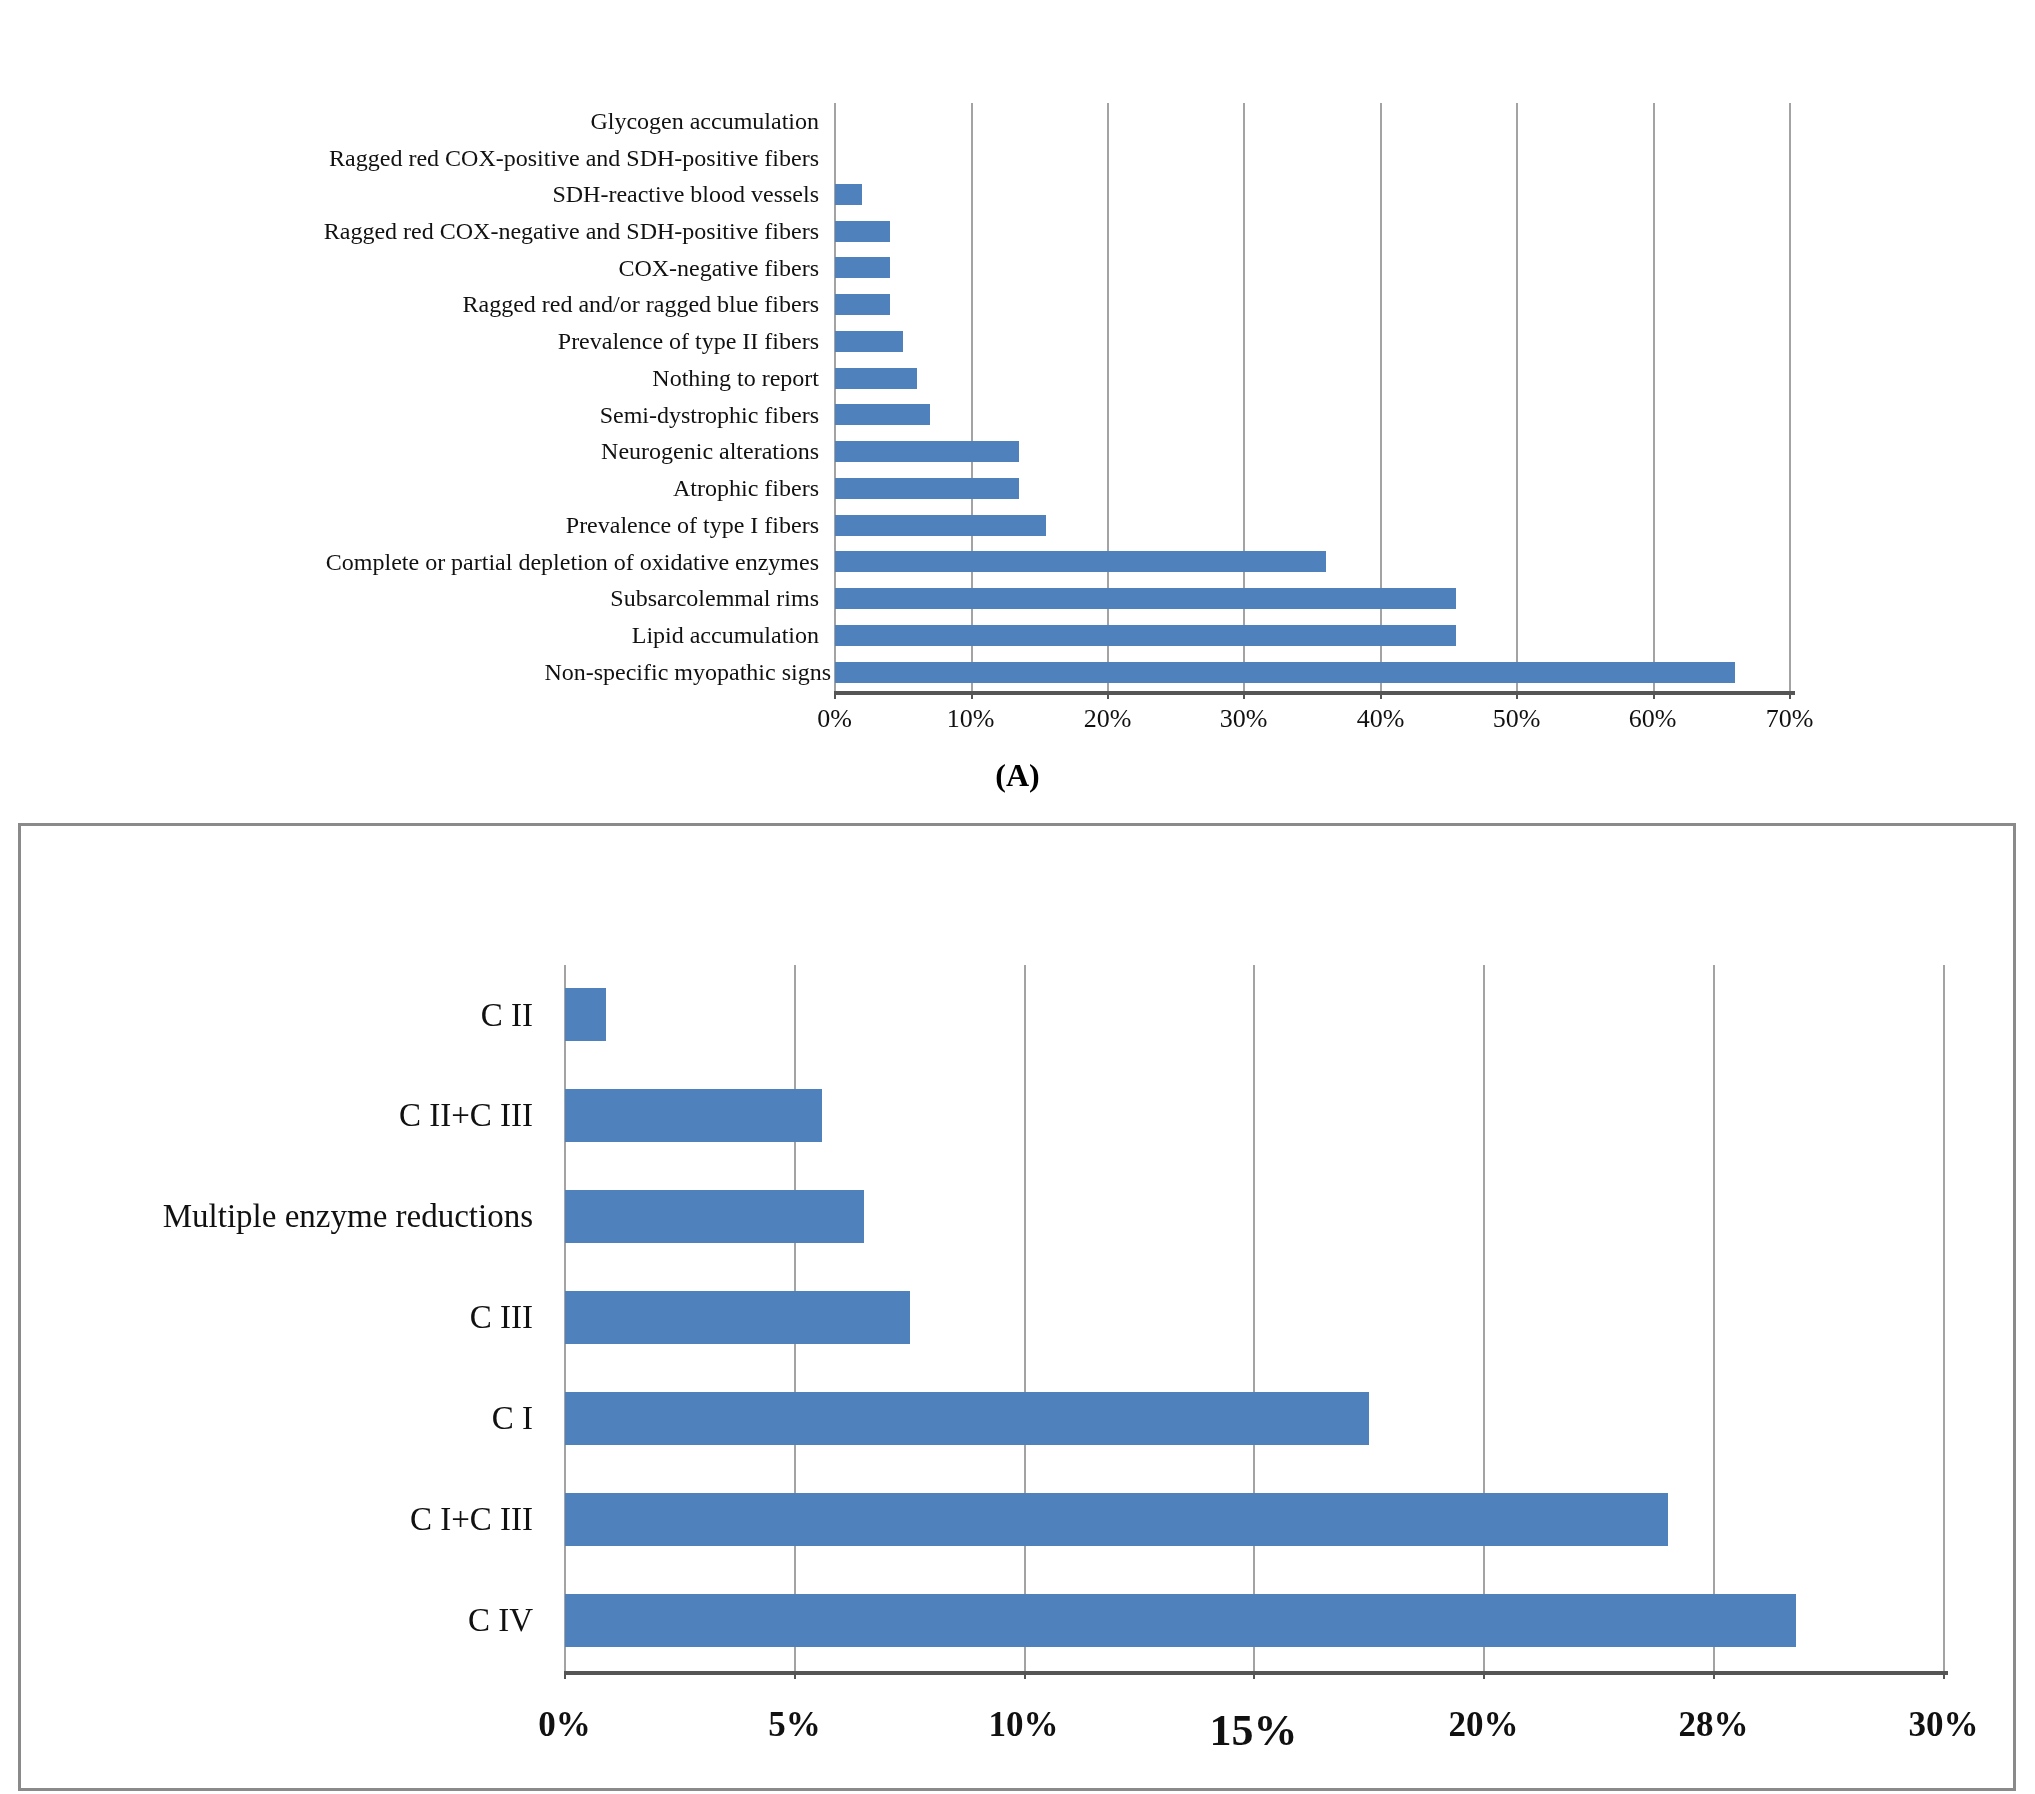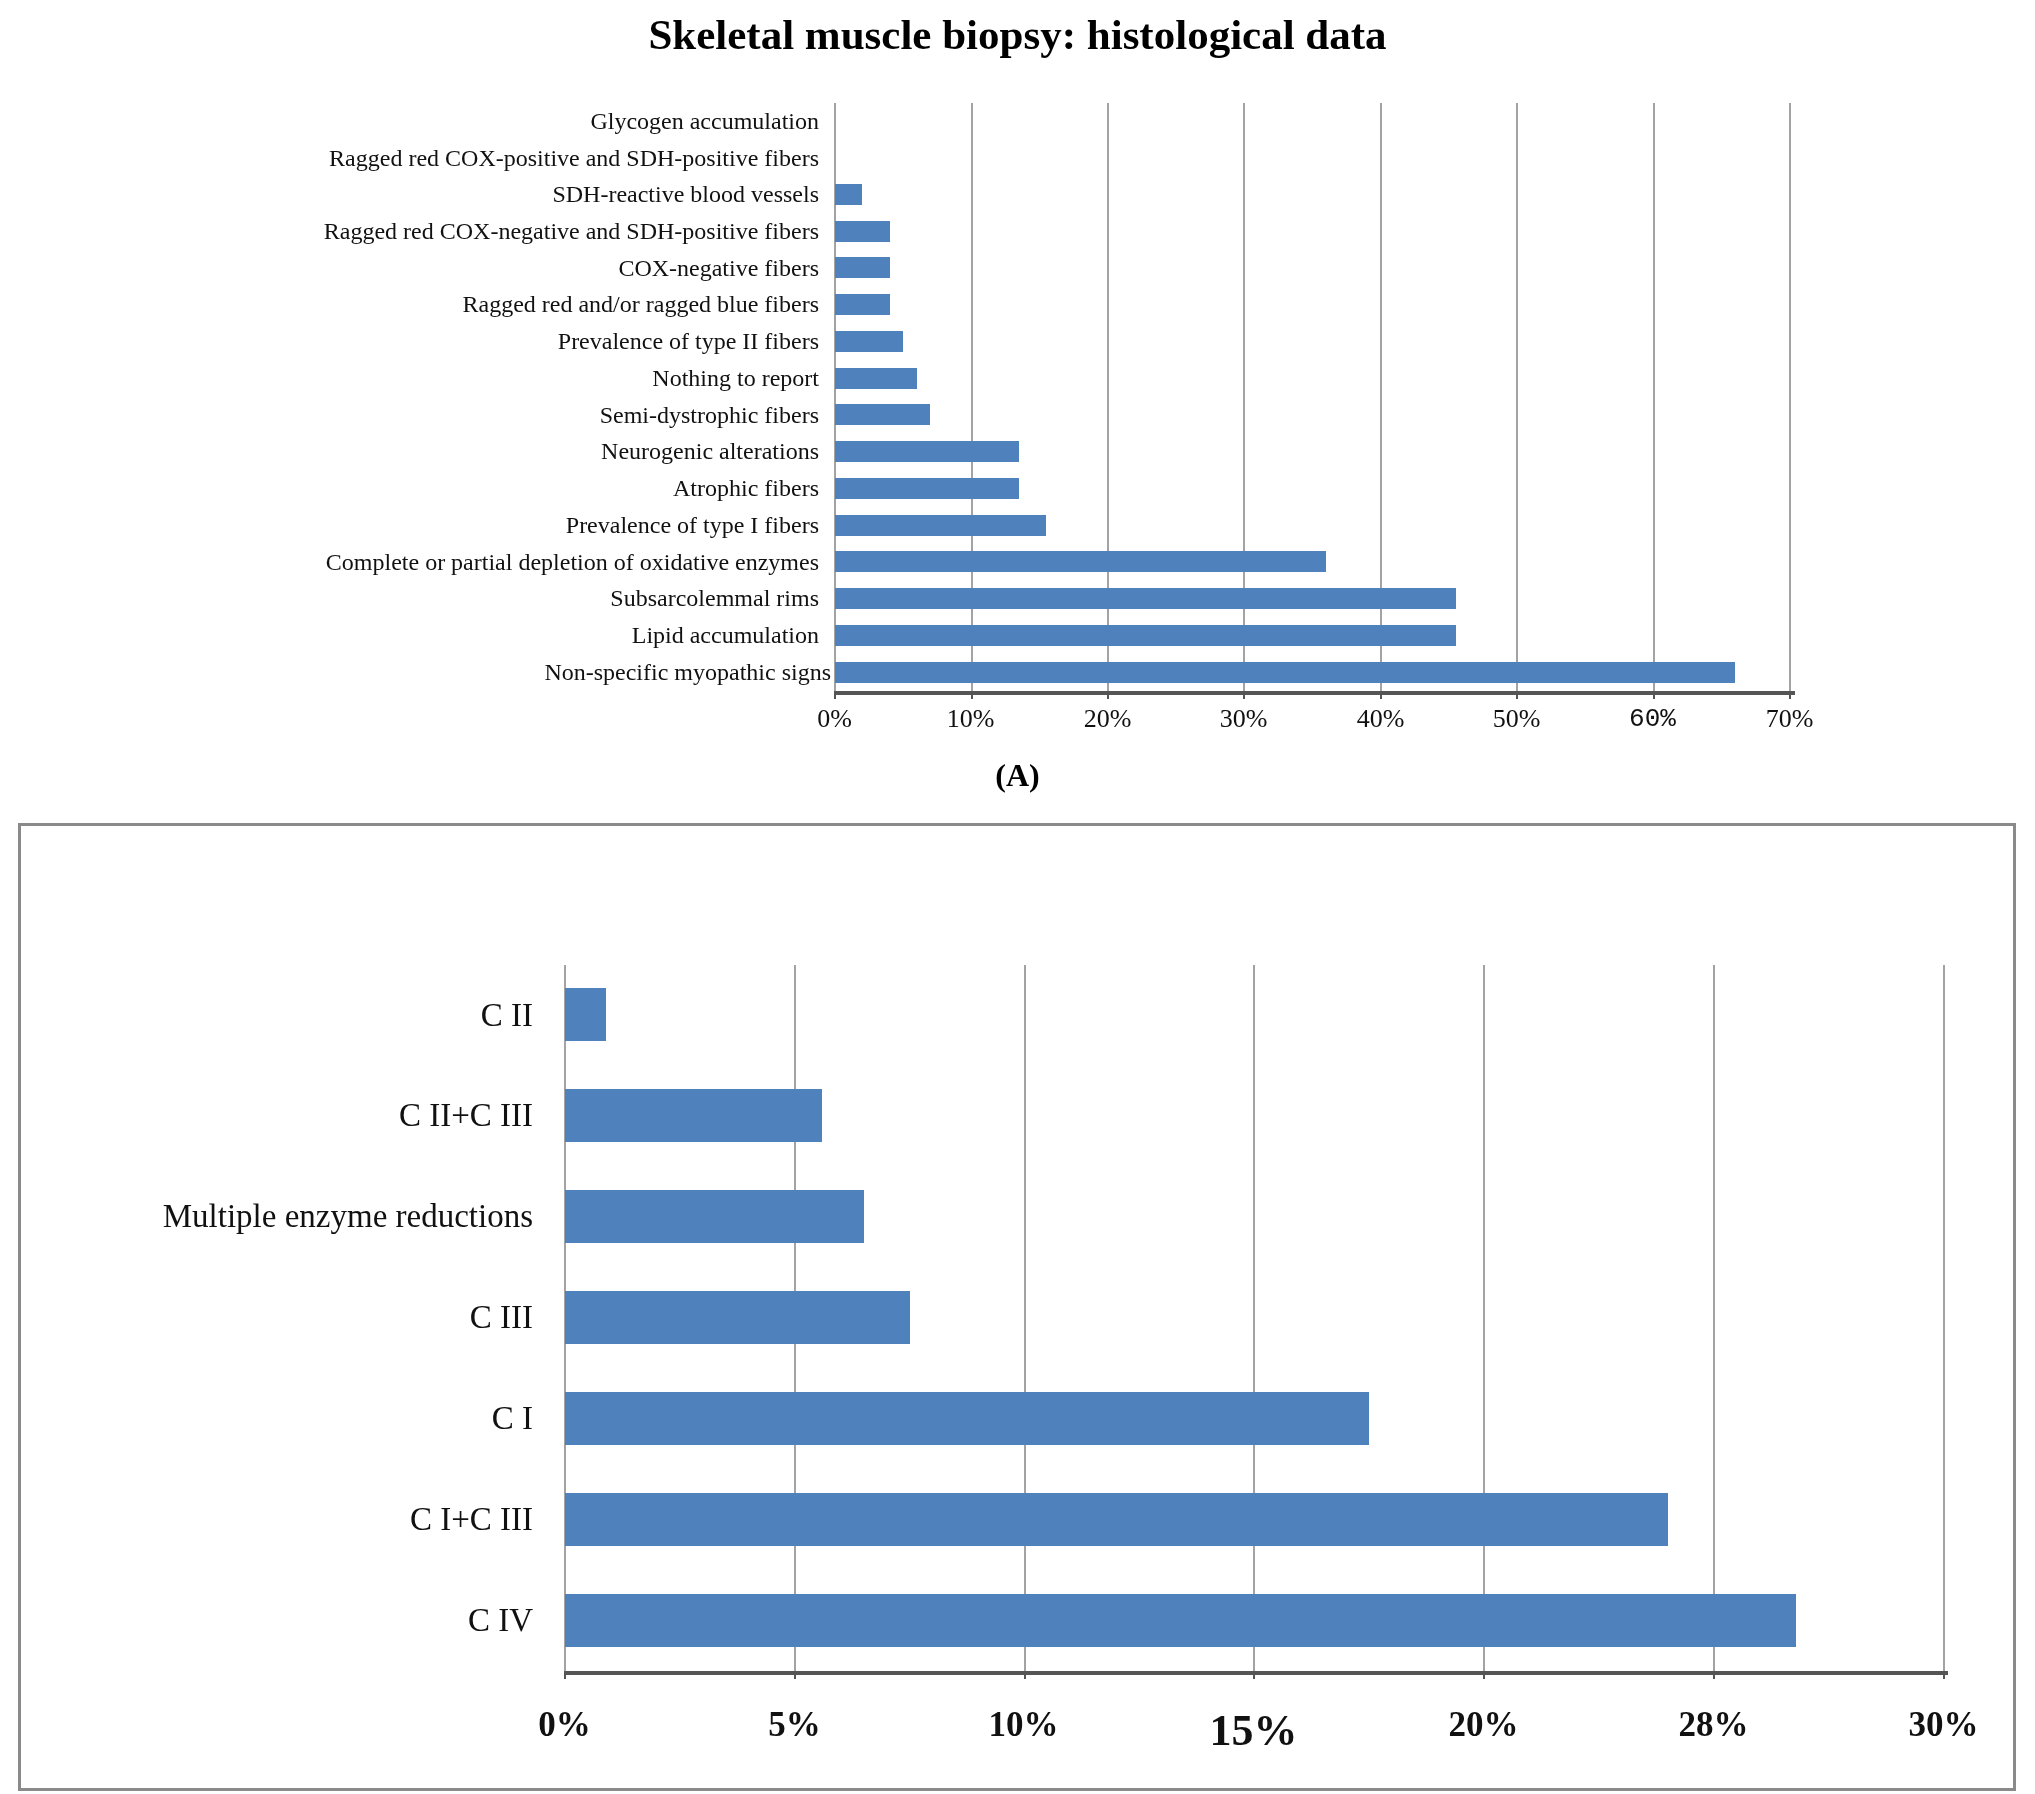--- a/index.html
+++ b/index.html
@@ -35,21 +35,20 @@
     white-space:nowrap;color:#111111;
   }
   .x-tick-label{
     position:absolute;text-align:center;white-space:nowrap;color:#111111;
   }
 </style>
 </head>
 <body>
 
 <div id="stage">
-  <div id="title-a" class="chart-title">Skeletal muscle biopsy: histological data</div>
 
   <div id="plot-a-layer">
       <div class="gridline" style="left: 834px; top: 103px; height: 588px; background: rgb(163, 163, 163);"></div>
       <div class="axis-tick" style="left: 834px; top: 691px; height: 7.8px; background: rgb(85, 85, 85);"></div>
       <div class="x-tick-label" style="left: 762px; width: 145px; top: 704px; font-size: 26px;">0%</div>
       <div class="gridline" style="left: 971px; top: 103px; height: 588px; background: rgb(163, 163, 163);"></div>
       <div class="axis-tick" style="left: 971px; top: 691px; height: 7.8px; background: rgb(85, 85, 85);"></div>
       <div class="x-tick-label" style="left: 898px; width: 145px; top: 704px; font-size: 26px;">10%</div>
       <div class="gridline" style="left: 1107px; top: 103px; height: 588px; background: rgb(163, 163, 163);"></div>
       <div class="axis-tick" style="left: 1107px; top: 691px; height: 7.8px; background: rgb(85, 85, 85);"></div>
@@ -58,21 +57,21 @@
       <div class="axis-tick" style="left: 1243px; top: 691px; height: 7.8px; background: rgb(85, 85, 85);"></div>
       <div class="x-tick-label" style="left: 1171px; width: 145px; top: 704px; font-size: 26px;">30%</div>
       <div class="gridline" style="left: 1380px; top: 103px; height: 588px; background: rgb(163, 163, 163);"></div>
       <div class="axis-tick" style="left: 1380px; top: 691px; height: 7.8px; background: rgb(85, 85, 85);"></div>
       <div class="x-tick-label" style="left: 1308px; width: 145px; top: 704px; font-size: 26px;">40%</div>
       <div class="gridline" style="left: 1516px; top: 103px; height: 588px; background: rgb(163, 163, 163);"></div>
       <div class="axis-tick" style="left: 1516px; top: 691px; height: 7.8px; background: rgb(85, 85, 85);"></div>
       <div class="x-tick-label" style="left: 1444px; width: 145px; top: 704px; font-size: 26px;">50%</div>
       <div class="gridline" style="left: 1653px; top: 103px; height: 588px; background: rgb(163, 163, 163);"></div>
       <div class="axis-tick" style="left: 1653px; top: 691px; height: 7.8px; background: rgb(85, 85, 85);"></div>
-      <div class="x-tick-label" style="left: 1580px; width: 145px; top: 704px; font-size: 26px; font-family: Liberation Mono, monospace;">60%</div>
+      <div class="x-tick-label" style="left: 1580px; width: 145px; top: 704px; font-size: 26px;">60%</div>
       <div class="gridline" style="left: 1789px; top: 103px; height: 588px; background: rgb(163, 163, 163);"></div>
       <div class="axis-tick" style="left: 1789px; top: 691px; height: 7.8px; background: rgb(85, 85, 85);"></div>
       <div class="x-tick-label" style="left: 1717px; width: 145px; top: 704px; font-size: 26px;">70%</div>
       <div class="cat-label" style="left: 0px; width: 819px; top: 103px; height: 37px; font-size: 24px;">Glycogen accumulation</div>
       <div class="cat-label" style="left: 0px; width: 819px; top: 140px; height: 37px; font-size: 24px;">Ragged red COX-positive and SDH-positive fibers</div>
       <div class="cat-label" style="left: 0px; width: 819px; top: 176px; height: 37px; font-size: 24px;">SDH-reactive blood vessels</div>
       <div class="bar" title="SDH-reactive blood vessels: 2%" style="left: 835px; width: 27px; top: 184px; height: 21.3px; background: rgb(79, 129, 189);"></div>
       <div class="cat-label" style="left: 0px; width: 819px; top: 213px; height: 37px; font-size: 24px;">Ragged red COX-negative and SDH-positive fibers</div>
       <div class="bar" title="Ragged red COX-negative and SDH-positive fibers: 4%" style="left: 835px; width: 55px; top: 221px; height: 21.3px; background: rgb(79, 129, 189);"></div>
       <div class="cat-label" style="left: 0px; width: 819px; top: 250px; height: 37px; font-size: 24px;">COX-negative fibers</div>

